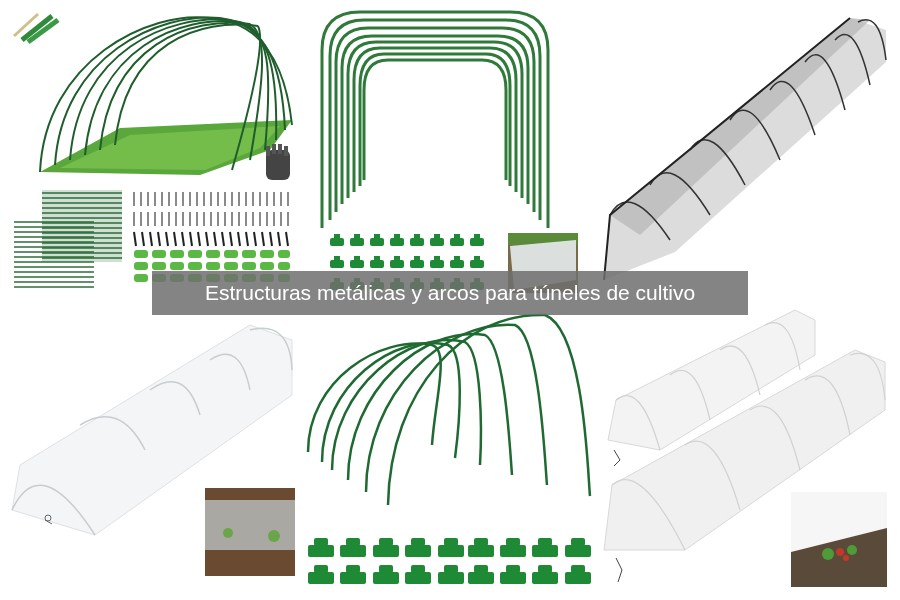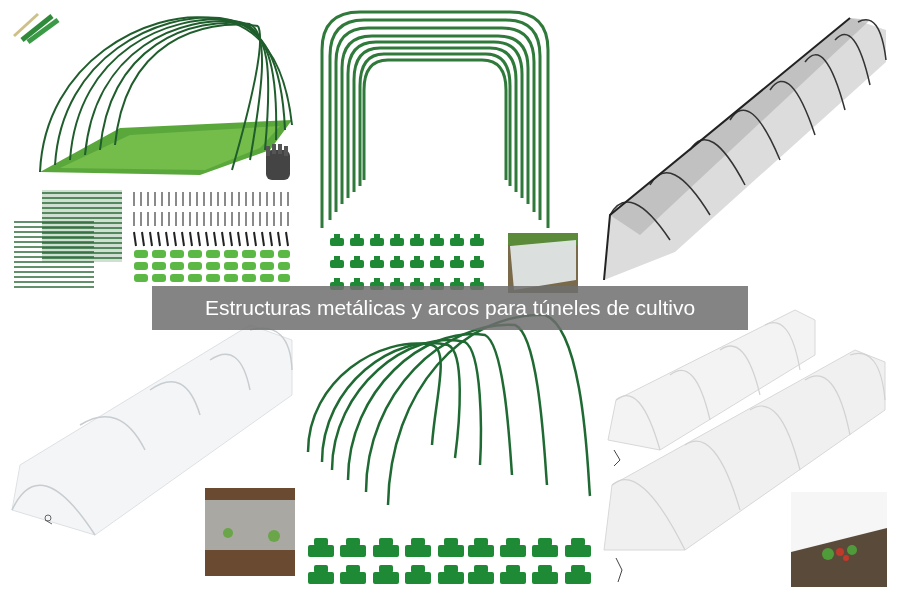--- a/index.html
+++ b/index.html
@@ -1,20 +1,20 @@
 <!DOCTYPE html>
 <html><head>
 <meta charset="utf-8">
 <style>
   * { box-sizing: border-box; margin: 0; padding: 0; }
   body { width: 900px; height: 600px; background: #ffffff; position: relative; overflow: hidden; font-family: "Liberation Sans", sans-serif; }
   .panel { position: absolute; width: 300px; height: 300px; overflow: hidden; }
   svg { display: block; }
   .caption {
-    position: absolute; left: 152px; top: 286px; width: 596px; height: 44px;
+    position: absolute; left: 152px; top: 271px; width: 596px; height: 44px;
     background: rgba(110,110,110,0.85);
     color: #ffffff; font-family: "Liberation Sans", sans-serif; font-size: 21px;
     display: flex; align-items: center; justify-content: center; white-space: nowrap;
   }
 </style>
 </head>
 <body>
 
 <div class="panel" style="left:0;top:0;">
   <svg width="300" height="300" viewBox="0 0 300 300">

